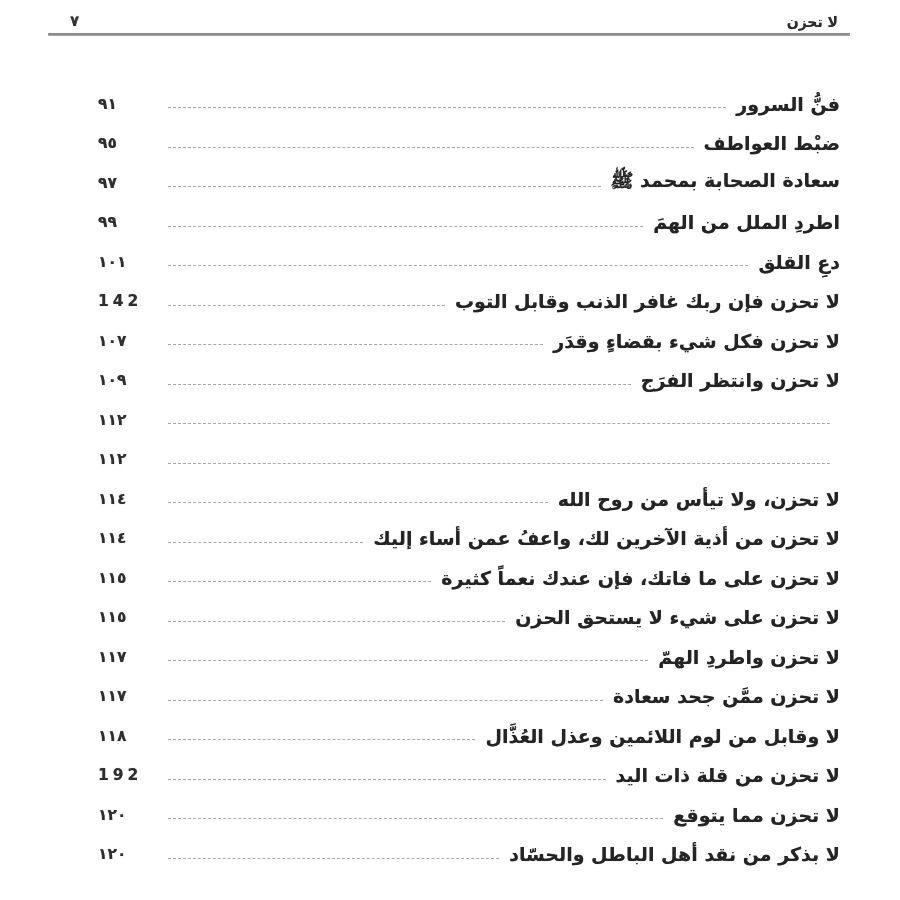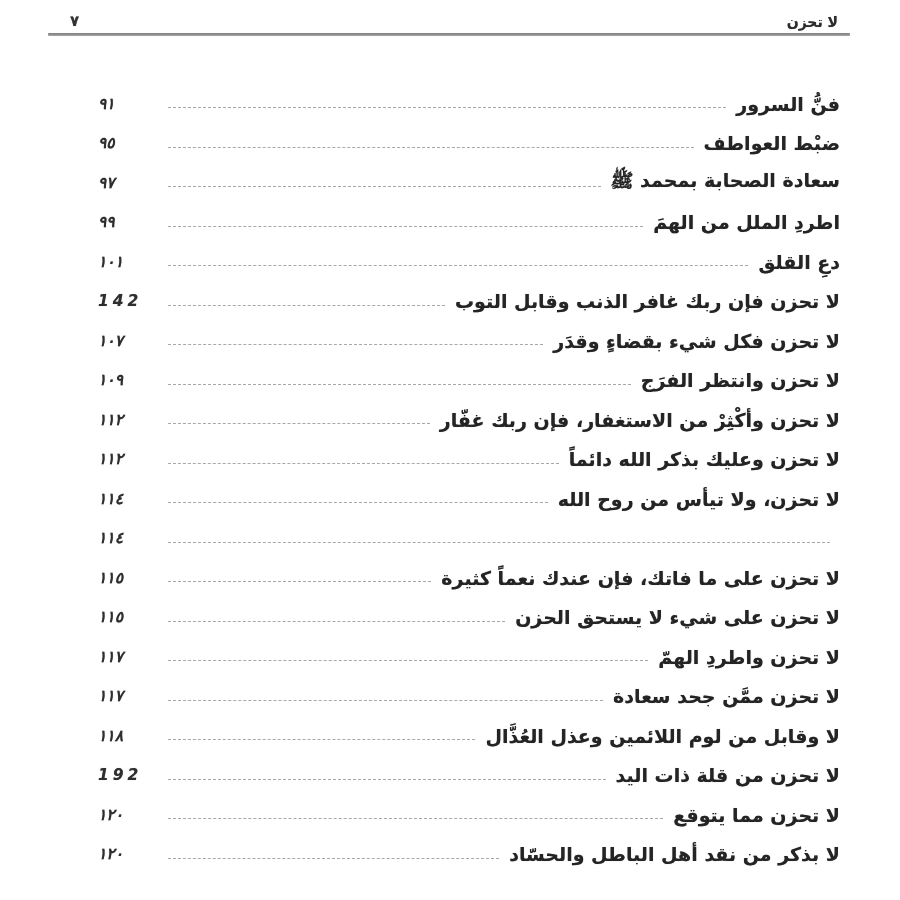--- a/index.html
+++ b/index.html
@@ -69,21 +69,20 @@
   .pageno {
     width: 58px;
     flex: 0 0 58px;
     direction: ltr;
     text-align: left;
     font-size: 15.5px;
     font-weight: bold;
     letter-spacing: 4px;
     color: #2e2e2e;
     text-shadow: 0 0 0.7px rgba(30,30,30,0.5);
-    font-style: italic;
   }
 </style>
 </head>
 <body>
 
 <div class="page">
   <div class="header">
     <span class="header-title">لا تحزن</span>
     <span class="header-page">٧</span>
   </div>
@@ -132,38 +131,37 @@
     <span class="pageno">١٠٧</span>
   </div>
 
   <div class="row">
     <span class="title">لا تحزن وانتظر الفرَج</span>
     <span class="leader"></span>
     <span class="pageno">١٠٩</span>
   </div>
 
   <div class="row">
-    <span class="title">لا تحزن وأكْثِرْ من الاستغفار، فإن ربك غفّار</span>
     <span class="leader"></span>
     <span class="pageno">١١٢</span>
   </div>
 
   <div class="row">
-    <span class="title">لا تحزن وعليك بذكر الله دائماً</span>
     <span class="leader"></span>
     <span class="pageno">١١٢</span>
   </div>
 
   <div class="row">
     <span class="title">لا تحزن، ولا تيأس من روح الله</span>
     <span class="leader"></span>
     <span class="pageno">١١٤</span>
   </div>
 
   <div class="row">
+    <span class="title">لا تحزن من أذية الآخرين لك، واعفُ عمن أساء إليك</span>
     <span class="leader"></span>
     <span class="pageno">١١٤</span>
   </div>
 
   <div class="row">
     <span class="title">لا تحزن على ما فاتك، فإن عندك نعماً كثيرة</span>
     <span class="leader"></span>
     <span class="pageno">١١٥</span>
   </div>
 

